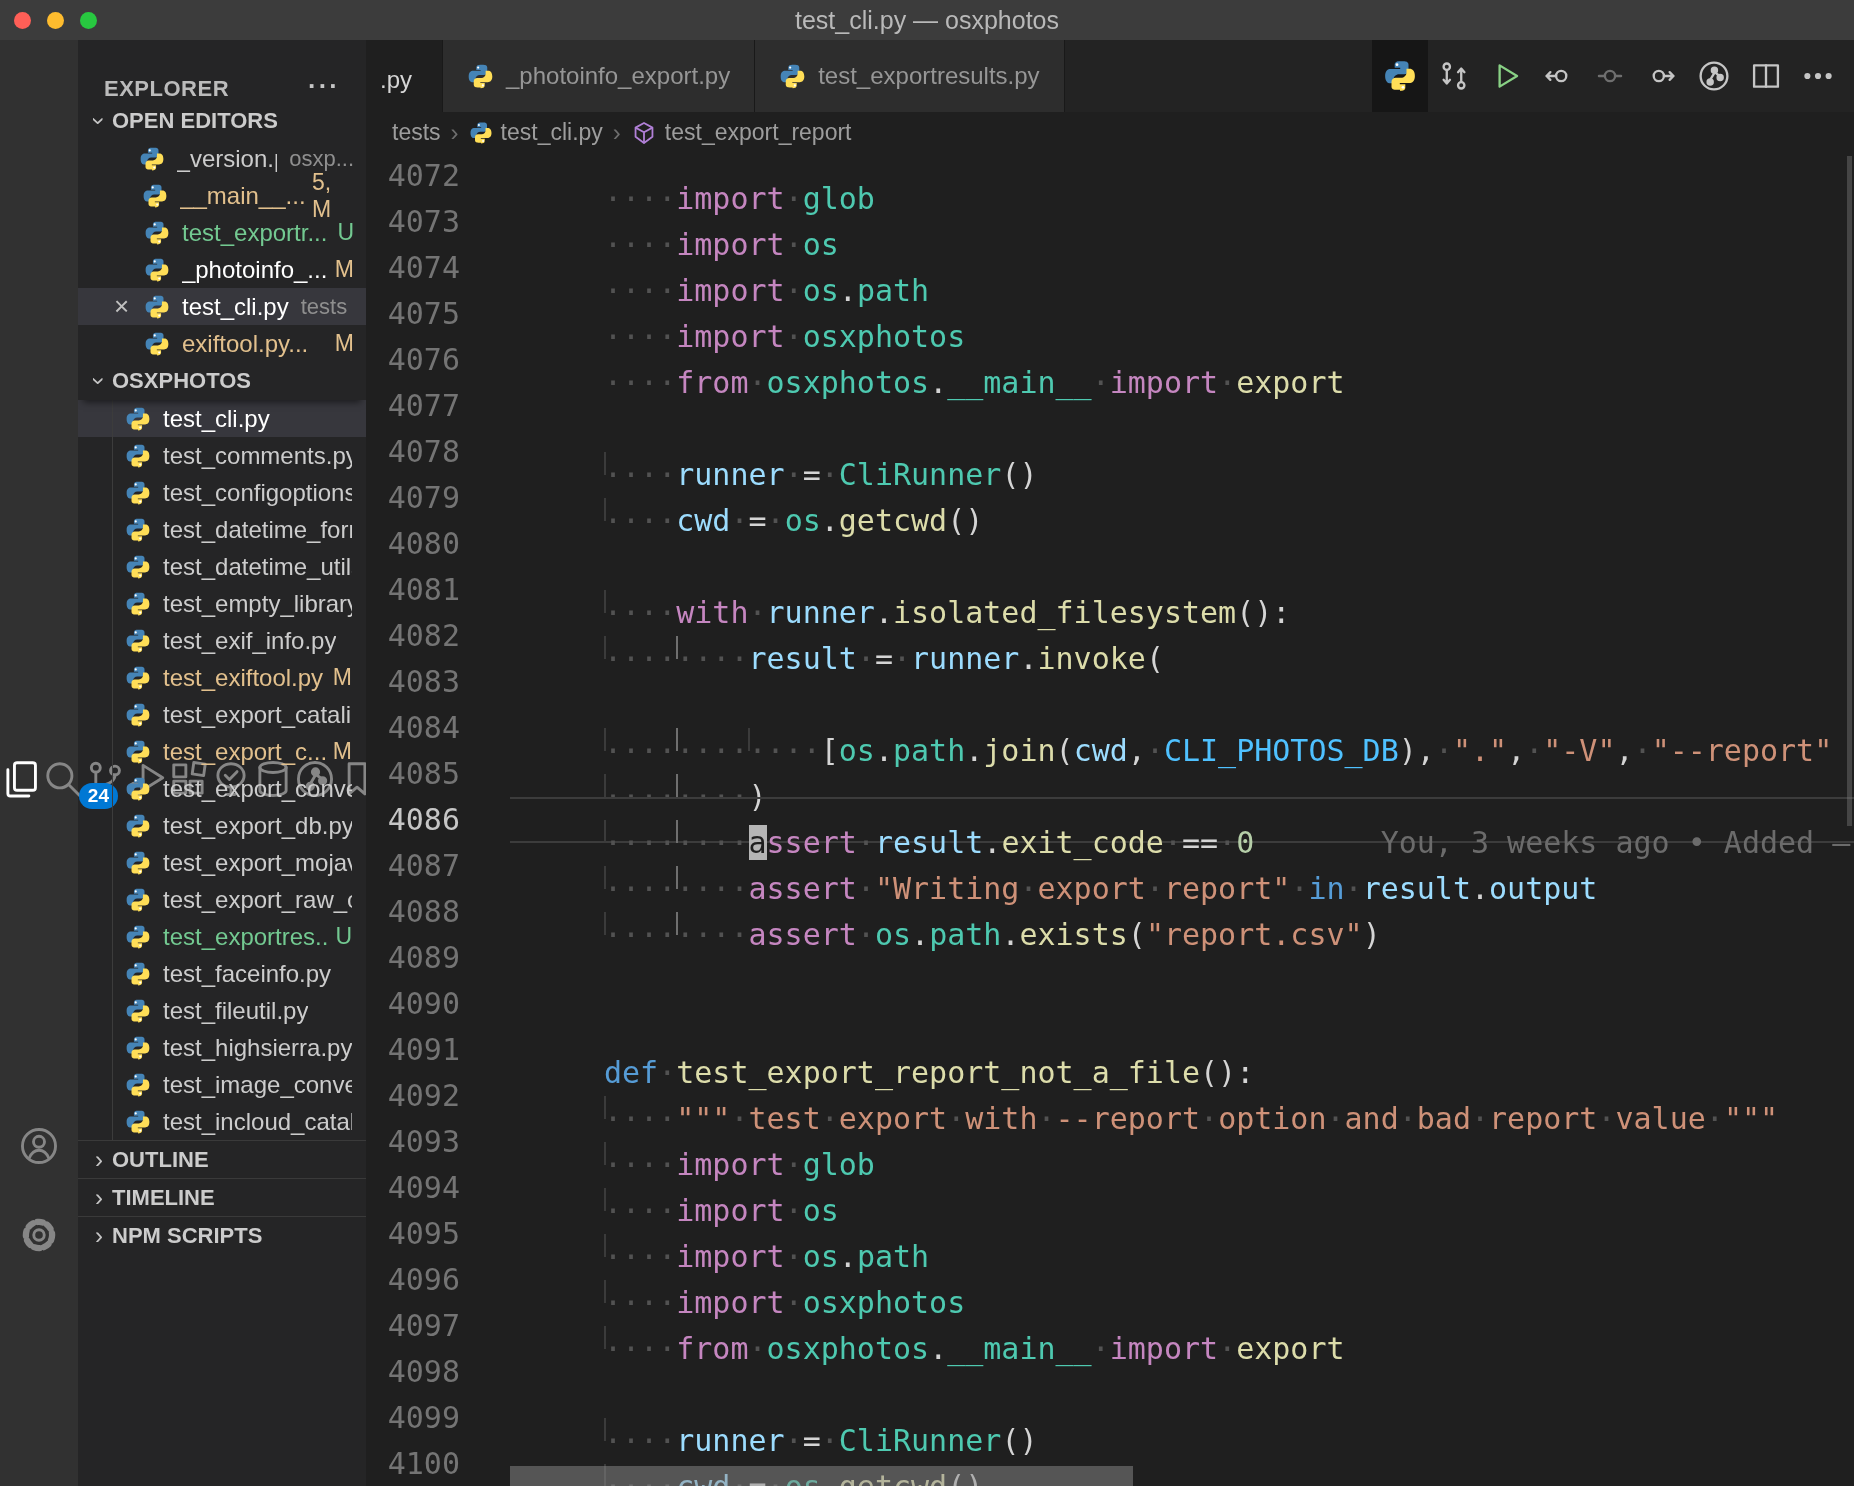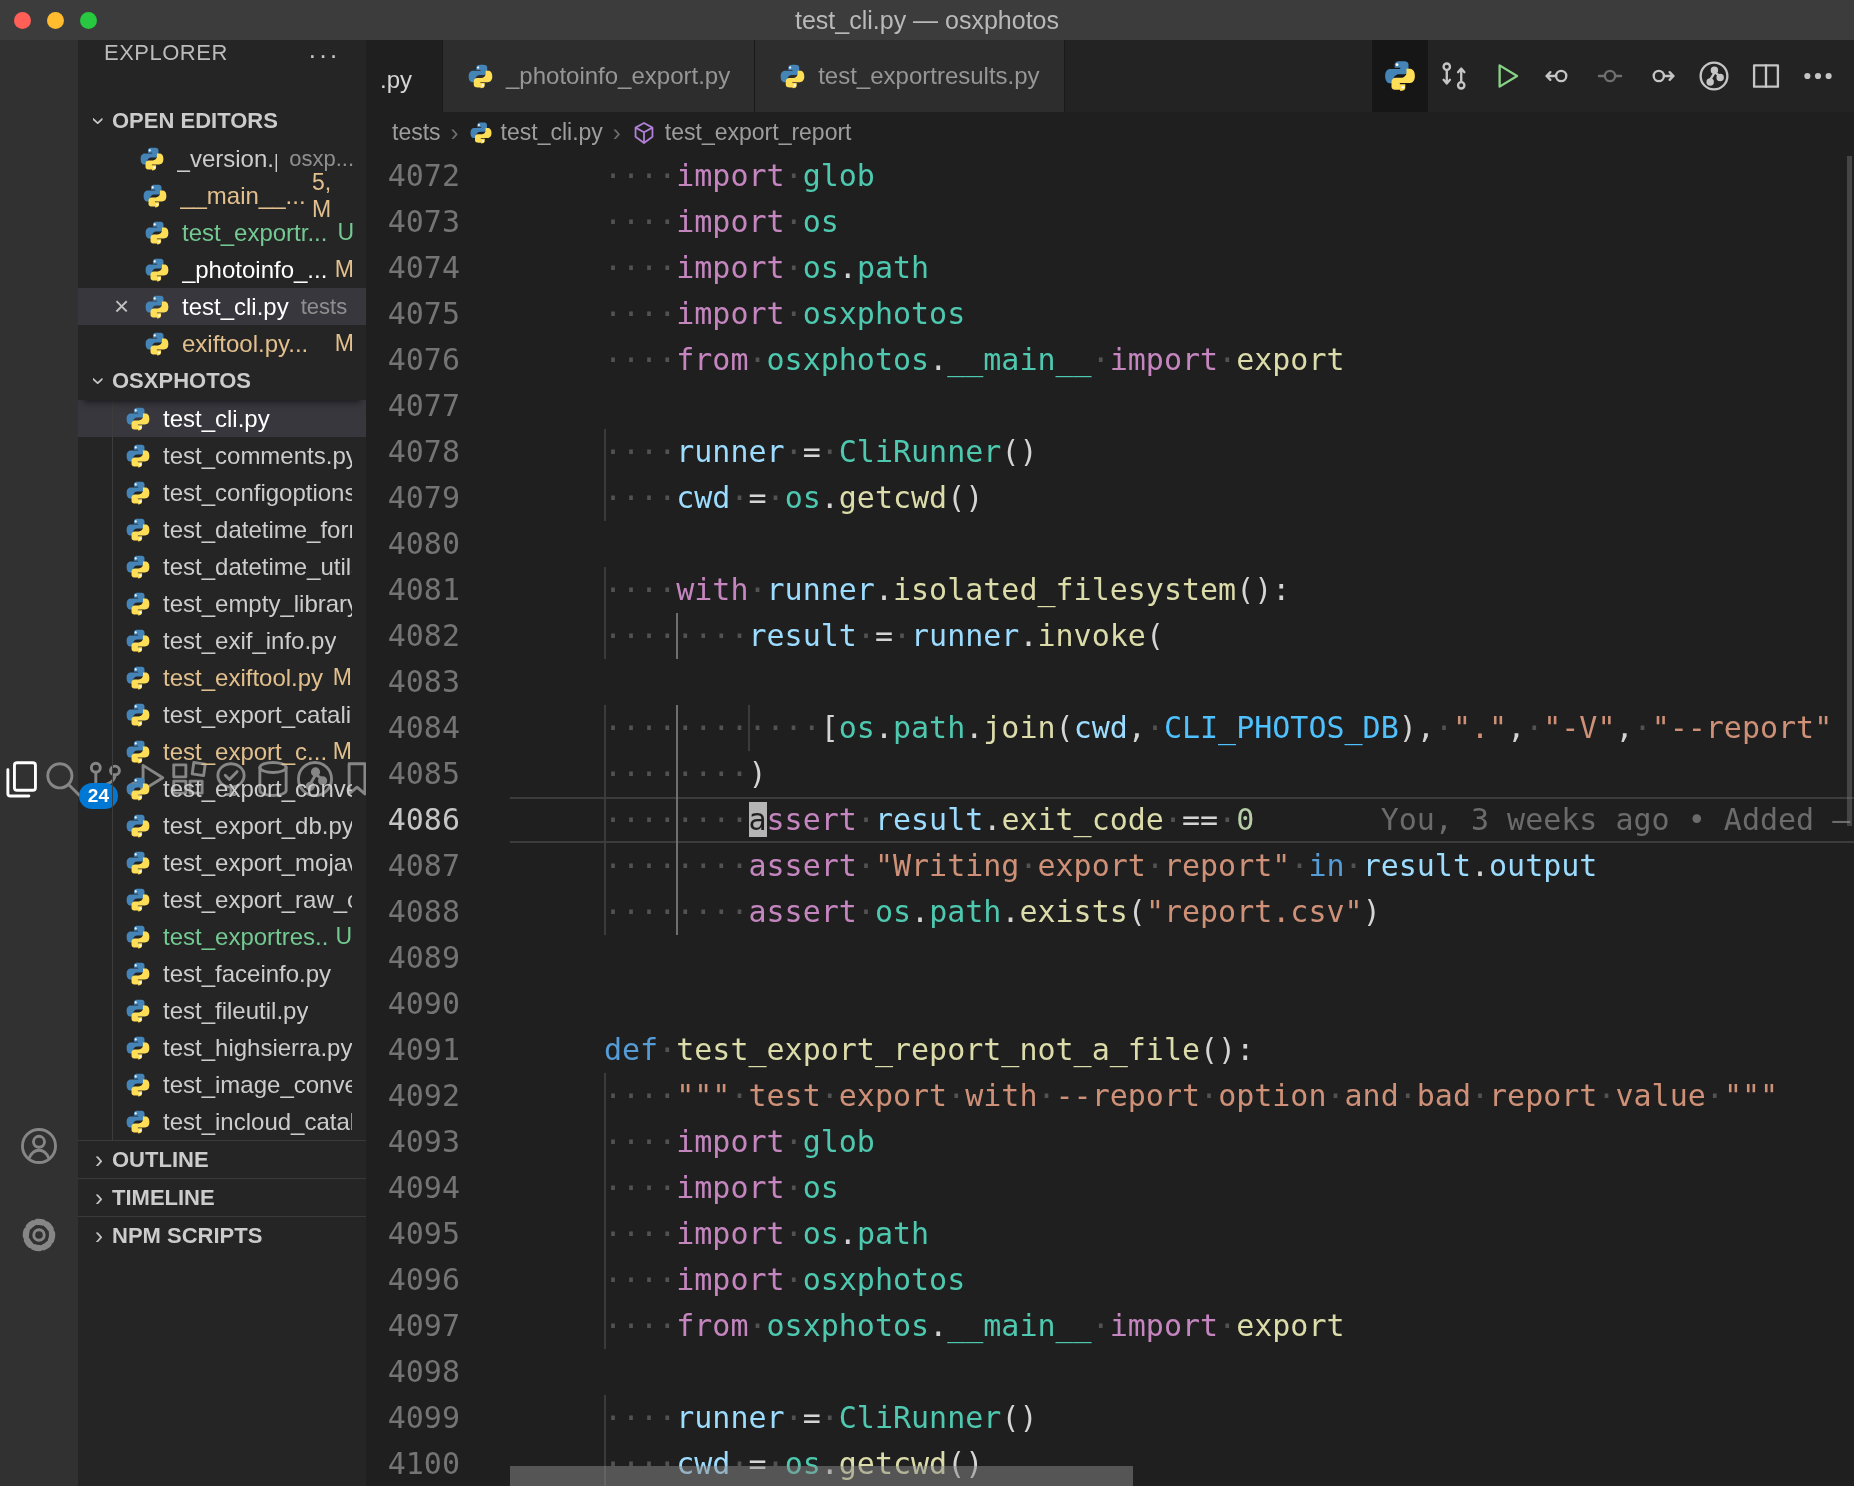--- a/index.html
+++ b/index.html
@@ -19,21 +19,21 @@
   .ab-item { width:78px; height:88px; display:flex; align-items:center; justify-content:center;
              position:relative; color:#868686; cursor:pointer; background:none; border:none; }
   .ab-item.active { color:#ffffff; }
   .ab-item svg { width:42px; height:42px; }
   .ab-badge { position:absolute; right:8px; bottom:14px; background:#0078d4; color:#fff;
               font-size:19px; font-weight:bold; border-radius:14px; padding:2px 9px; }
   .ab-bottom { position:absolute; left:0; }
   
   .sidebar { width:288px; background:#252526; flex:none; color:#cccccc; font-size:24px;
              display:flex; flex-direction:column; overflow:hidden; }
-  .sb-header { height:62px; display:flex; align-items:flex-start; padding:0 26px; flex:none; }
+  .sb-header { height:62px; display:flex; align-items:flex-end; padding:0 26px; flex:none;font-weight:bold; }
   .sb-title { font-size:22px; color:#bbbbbb; letter-spacing:.5px; flex:1; }
   .sb-more { color:#c5c5c5; font-size:26px; letter-spacing:2px; cursor:pointer; }
   .section-row { height:38px; display:flex; align-items:center; font-weight:bold; font-size:22px;
                  color:#cccccc; padding-left:8px; flex:none; cursor:pointer; position:relative; }
   .section-row .chev { width:26px; color:#c5c5c5; font-size:24px; font-weight:normal;
                        display:inline-block; text-align:center; }
   .chev.down { transform:rotate(90deg); }
   .section-row.bordered { border-top:1px solid #3a3a3a; }
   .shadowed { box-shadow:0 7px 7px -5px rgba(0,0,0,.55); z-index:3; }
   .oe-item { height:37px; display:flex; align-items:center; padding:0 12px 0 36px; cursor:pointer; position:relative; }
@@ -70,21 +70,21 @@
   .bc-part { display:flex; align-items:center; cursor:pointer; }
   .bc-sep { color:#6e6e6e; margin:0 10px; font-size:24px; }
   .bc-part .pyicon { width:24px; height:24px; margin-right:8px; }
   .bc-part svg.cube { width:26px; height:26px; margin-right:8px; }
   
   .code { position:relative; flex:1; overflow:hidden;
           font-family:"DejaVu Sans Mono", monospace; font-size:30px; line-height:46px; }
   .line { height:46px; display:flex; position:relative; white-space:pre; }
   .gutter { flex:0 0 238px; text-align:right; padding-right:144px; color:#747474; cursor:pointer; }
   .line.current .gutter { color:#c6c6c6; }
-  .lcode { position:relative; flex:1; color:#d4d4d4; }
+  .lcode { position:relative; flex:1; color:#d4d4d4;margin-top:23px; }
   .cur-hl { position:absolute; left:144px; right:0; top:0; height:46px;
             border-top:2px solid #3c3c3c; border-bottom:2px solid #3c3c3c; pointer-events:none; }
   .guide { position:absolute; top:0; bottom:0; width:2px; background:#3b3b3b; }
   .guide.on { background:#6f6f6f; }
   .tk-kw{color:#c586c0} .tk-kb{color:#569cd6} .tk-ty{color:#4ec9b0} .tk-fn{color:#dcdcaa}
   .tk-va{color:#9cdcfe} .tk-cn{color:#4fc1ff} .tk-st{color:#ce9178} .tk-nu{color:#b5cea8}
   .tk-co{color:#6a9955} .tk-pu{color:#d4d4d4} .tk-ws{color:#525252}
   .tk-cur{background:#b5b5b5; color:#1f1f1f}
   .blame { color:#6b6b6b; margin-left:7ch; }
   .hscroll { position:absolute; left:144px; bottom:0; width:623px; height:20px;

